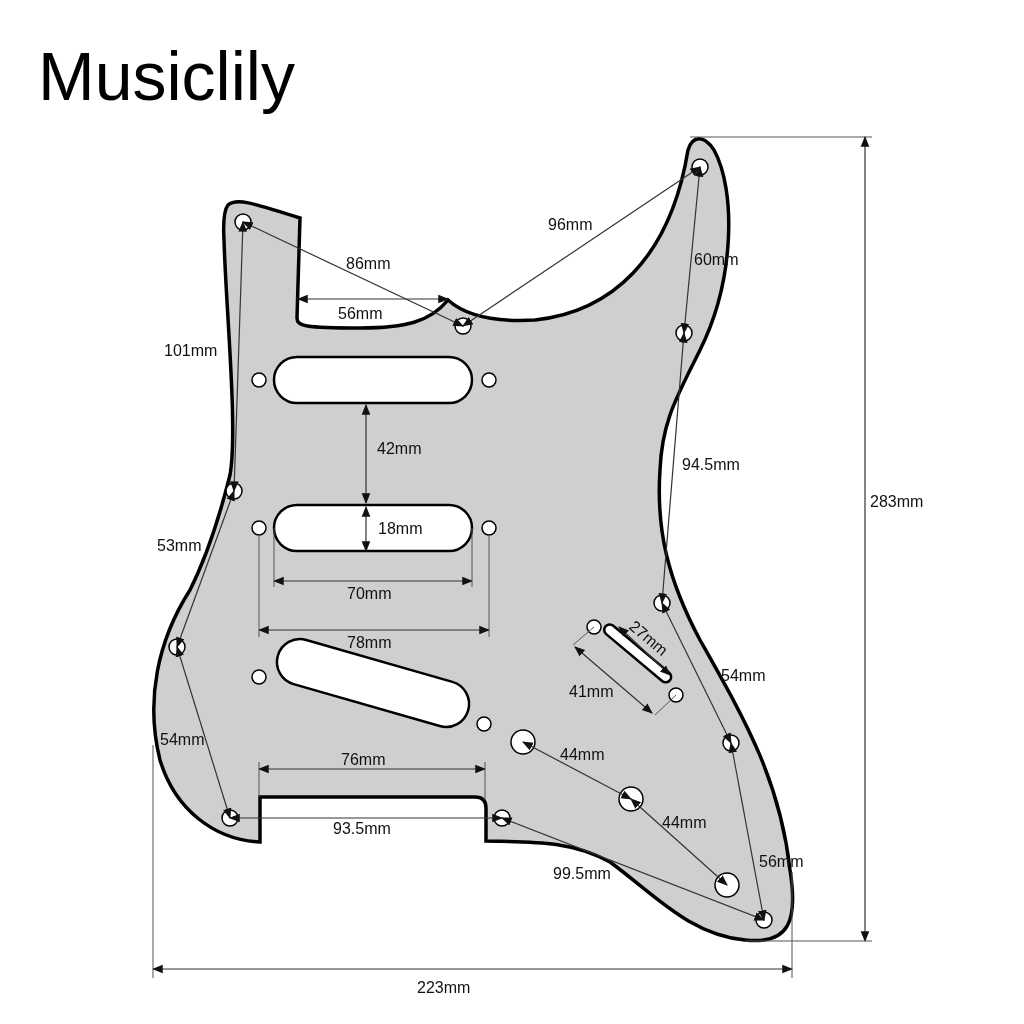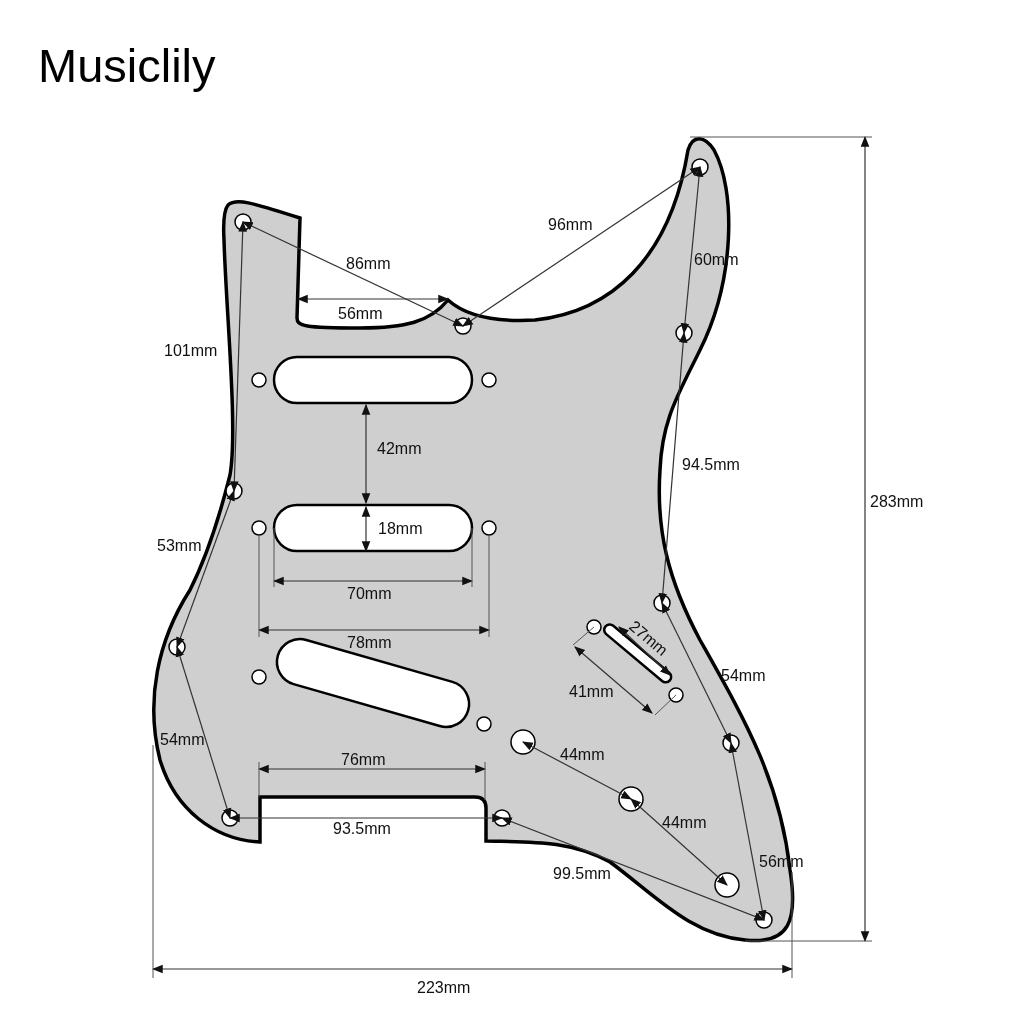--- a/index.html
+++ b/index.html
@@ -1,17 +1,17 @@
 <!DOCTYPE html>
 <html><head>
 <meta charset="utf-8">
 <style>
   html, body { margin: 0; padding: 0; background: #ffffff; }
   body { width: 1024px; height: 1024px; position: relative; overflow: hidden; font-family: "Liberation Sans", sans-serif; }
-  #brand { position: absolute; left: 38px; top: 42px; font-size: 47px; color: #000; letter-spacing: 0px; line-height: 1; }
+  #brand { position: absolute; left: 38px; top: 42px; font-size: 68px; color: #000; letter-spacing: 0px; line-height: 1; }
   svg { position: absolute; left: 0; top: 0; }
   .lbl { font-family: "Liberation Sans", sans-serif; font-size: 16px; fill: #111; }
   .dim { stroke: #333; stroke-width: 1.2; fill: none; }
   .ext { stroke: #555; stroke-width: 1; fill: none; }
 </style>
 </head>
 <body>
 
 <div id="brand">Musiclily</div>
 

